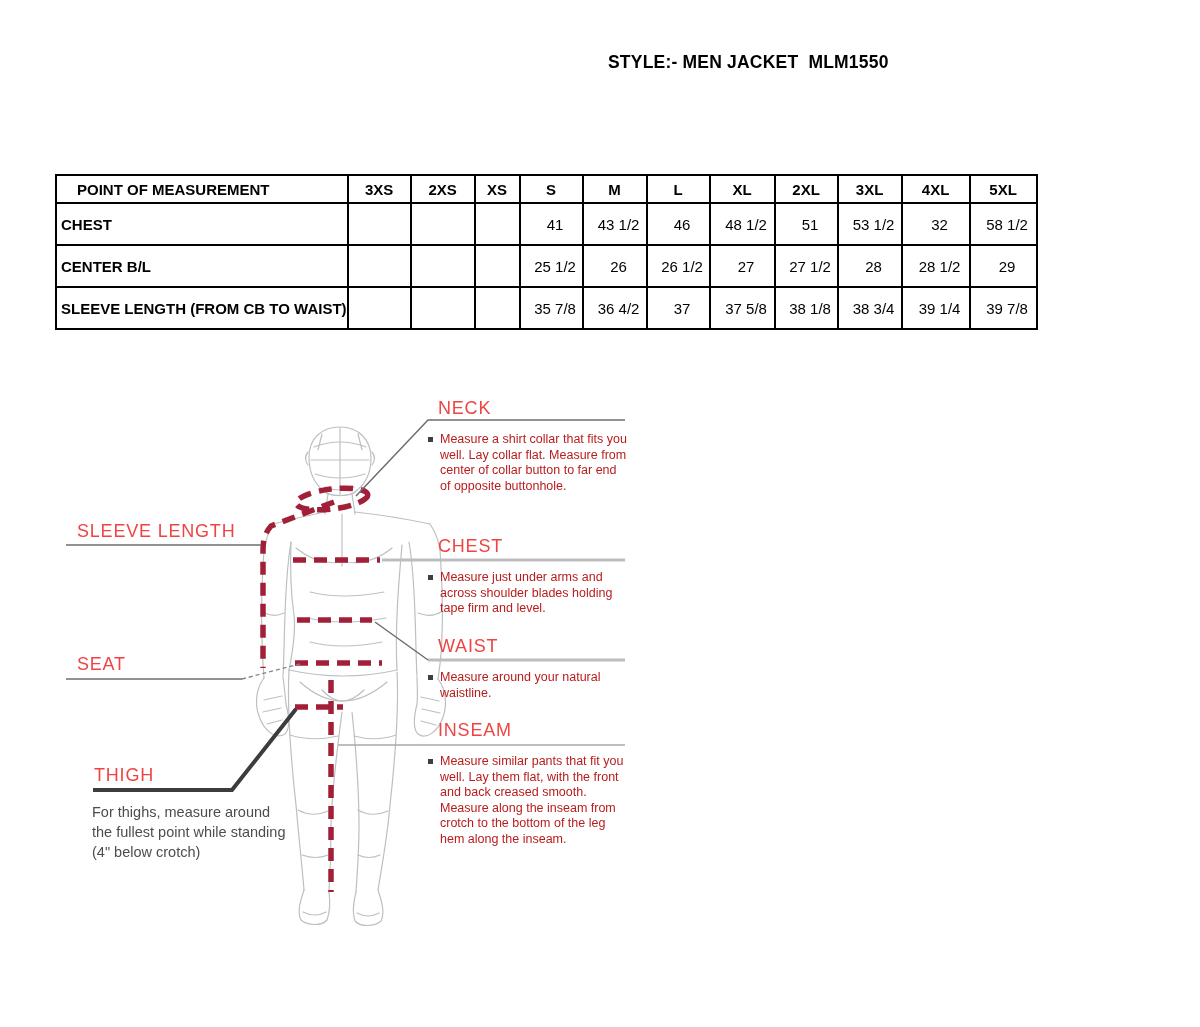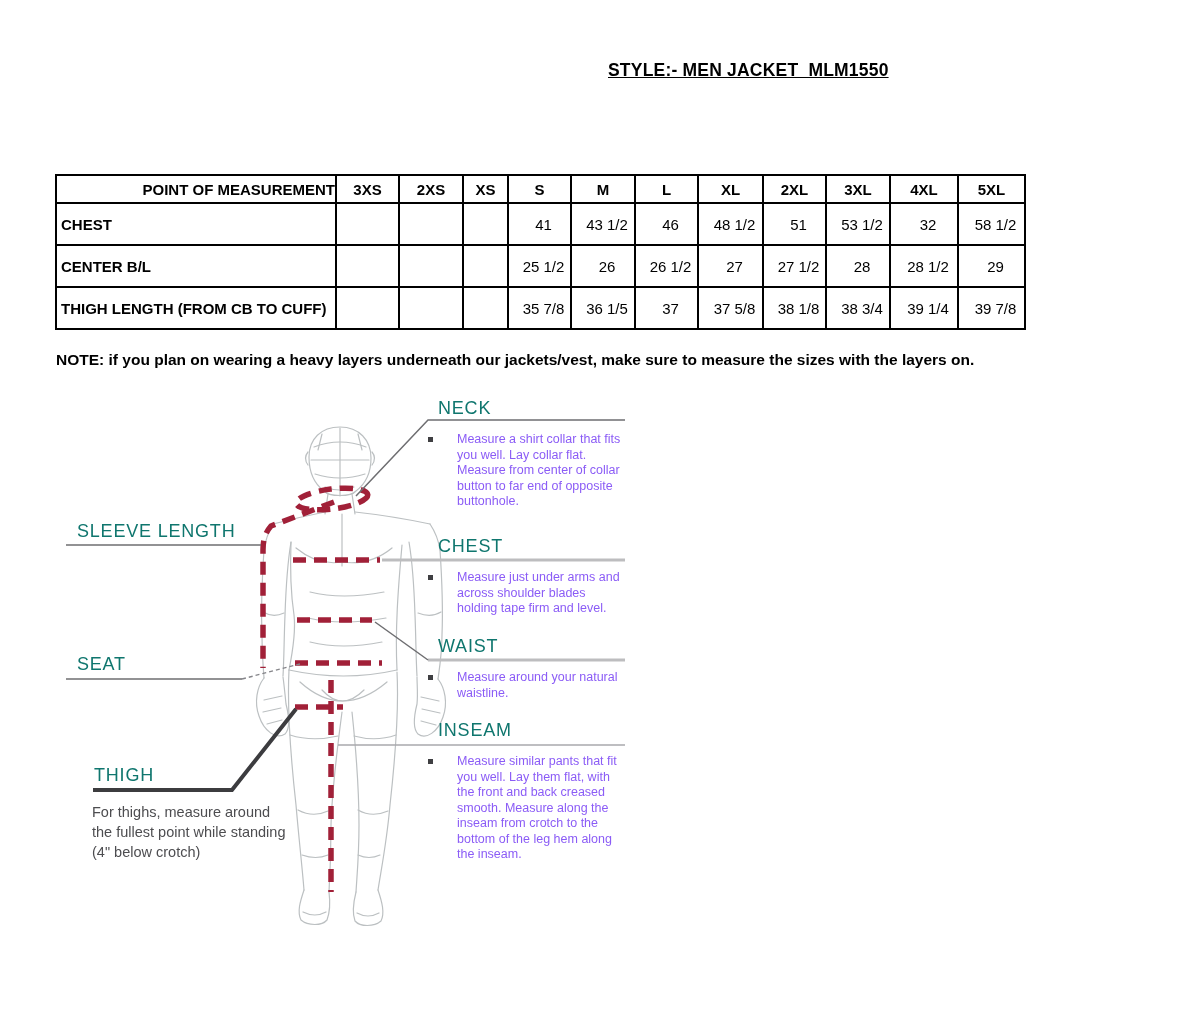--- a/index.html
+++ b/index.html
@@ -1,38 +1,38 @@
 <!DOCTYPE html>
 <html><head>
 <meta charset="utf-8">
 <style>
   html,body{margin:0;padding:0;background:#fff;}
   .page{position:relative;width:1200px;height:1027px;background:#ffffff;
         font-family:"Liberation Sans",sans-serif;color:#000;overflow:hidden;}
 
-  .doc-title{position:absolute;left:608px;top:60px;font-size:17.5px;font-weight:bold;
-             white-space:pre;letter-spacing:.2px;text-decoration:underline;}
+  .doc-title{position:absolute;left:608px;top:52px;font-size:17.5px;font-weight:bold;
+             white-space:pre;letter-spacing:.2px;}
 
   table.size-table{position:absolute;left:55px;top:174px;border-collapse:collapse;
                    table-layout:fixed;font-size:15px;}
   table.size-table td,table.size-table th{border:2px solid #000;padding:0;text-align:center;
                    overflow:hidden;white-space:nowrap;}
   table.size-table th{height:26px;font-weight:bold;}
   table.size-table td{height:40px;font-weight:normal;padding-left:8px;}
   table.size-table .rowlabel{text-align:left;padding-left:4px;font-weight:bold;}
-  table.size-table th.poml{text-align:right;padding-left:0;}
+  table.size-table th.poml{text-align:left;padding-left:20px;}
 
   .note-line{position:absolute;left:56px;top:351px;font-size:15.5px;font-weight:bold;}
 
   .diagram{position:absolute;left:60px;top:390px;width:570px;height:540px;}
   .diagram svg{position:absolute;left:0;top:0;}
 
-  .dlabel{position:absolute;font-size:18px;color:#0f766e;letter-spacing:.8px;}
-  .ddesc{position:absolute;display:flex;gap:24px;font-size:12.5px;line-height:15.5px;
-         color:#8b5cf6;}
+  .dlabel{position:absolute;font-size:18px;color:#ef4444;letter-spacing:.8px;}
+  .ddesc{position:absolute;display:flex;gap:7px;font-size:12.5px;line-height:15.5px;
+         color:#b91c1c;}
   .ddesc p{margin:0;flex:1;}
   .bullet{width:5px;height:5px;background:#3f3f42;margin-top:5px;flex:none;}
   .thigh-desc{position:absolute;font-size:14.5px;line-height:20px;color:#4d4d50;}
 </style>
 </head>
 <body>
 
 <div class="page">
 
   <div class="doc-title">STYLE:- MEN JACKET  MLM1550</div>
@@ -89,37 +89,36 @@
       <td>25 1/2</td>
       <td>26</td>
       <td>26 1/2</td>
       <td>27</td>
       <td>27 1/2</td>
       <td>28</td>
       <td>28 1/2</td>
       <td>29</td>
     </tr>
     <tr style="height:41px">
-      <td class="rowlabel">THIGH LENGTH (FROM CB TO CUFF)</td>
+      <td class="rowlabel">SLEEVE LENGTH (FROM CB TO WAIST)</td>
       <td></td>
       <td></td>
       <td></td>
       <td>35 7/8</td>
-      <td>36 1/5</td>
+      <td>36 4/2</td>
       <td>37</td>
       <td>37 5/8</td>
       <td>38 1/8</td>
       <td>38 3/4</td>
       <td>39 1/4</td>
       <td>39 7/8</td>
     </tr>
   </tbody>
     </table>
 
-  <div class="note-line">NOTE: if you plan on wearing a heavy layers underneath our jackets/vest, make sure to measure the sizes with the layers on.</div>
 
   <div class="diagram">
 
     <svg width="570" height="540" viewBox="0 0 570 540">
 
       <g stroke="#bcc0c2" fill="none" stroke-width="1.2" stroke-linecap="round">
         <path d="M280,37 C299,37 311,50 311,68 C311,84 304,95 296,101 C291,107 269,107 264,101 C256,95 249,84 249,67 C249,49 261,37 280,37 Z"></path>
         <path d="M254,57 Q280,47 306,57"></path>
         <path d="M280,38 L280,106"></path>
         <path d="M251,70 L309,70"></path>

